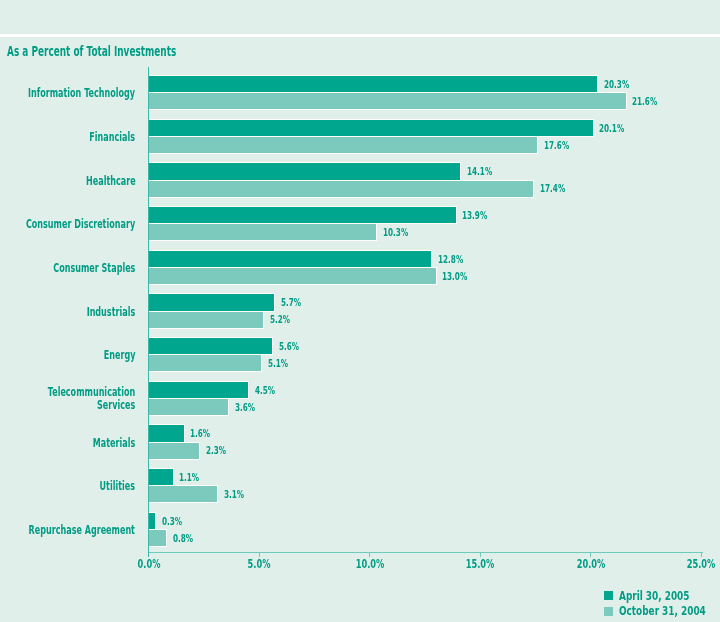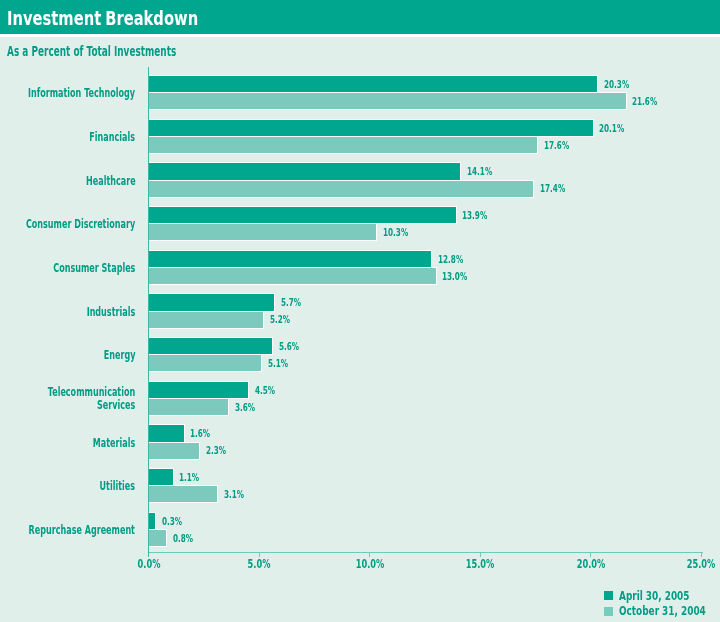--- a/index.html
+++ b/index.html
@@ -23,23 +23,20 @@
   .clab{position:absolute;font-size:11.8px;font-weight:bold;color:#009c84;text-align:right;white-space:pre;line-height:13px;transform:scaleX(.682);transform-origin:right top;}
   .legend{position:absolute;left:604.2px;top:589.1px;}
   .lg-row{position:relative;height:15.6px;}
   .lg-sw{position:absolute;left:0;top:2.2px;width:9.1px;height:8.7px;}
   .lg-tx{position:absolute;left:15px;top:0.6px;font-size:12px;font-weight:bold;color:#009c84;white-space:nowrap;line-height:12px;transform:scaleX(.742);transform-origin:left top;}
 </style>
 </head>
 <body>
 
 <div id="page">
-  <div class="hdr">
-    <div class="hdr-title">Investment Breakdown</div>
-  </div>
   <div class="hdr-rule"></div>
   <div class="subtitle">As a Percent of Total Investments</div>
 
   <div class="plot" id="plot">
     <div class="axis-v"></div>
     <div class="axis-h"></div>
   <div class="tick" style="left: 148px;"></div>
       <div class="ticklab" style="left: 148.5px;">0.0%</div>
       <div class="tick" style="left: 258.5px;"></div>
       <div class="ticklab" style="left: 259px;">5.0%</div>

